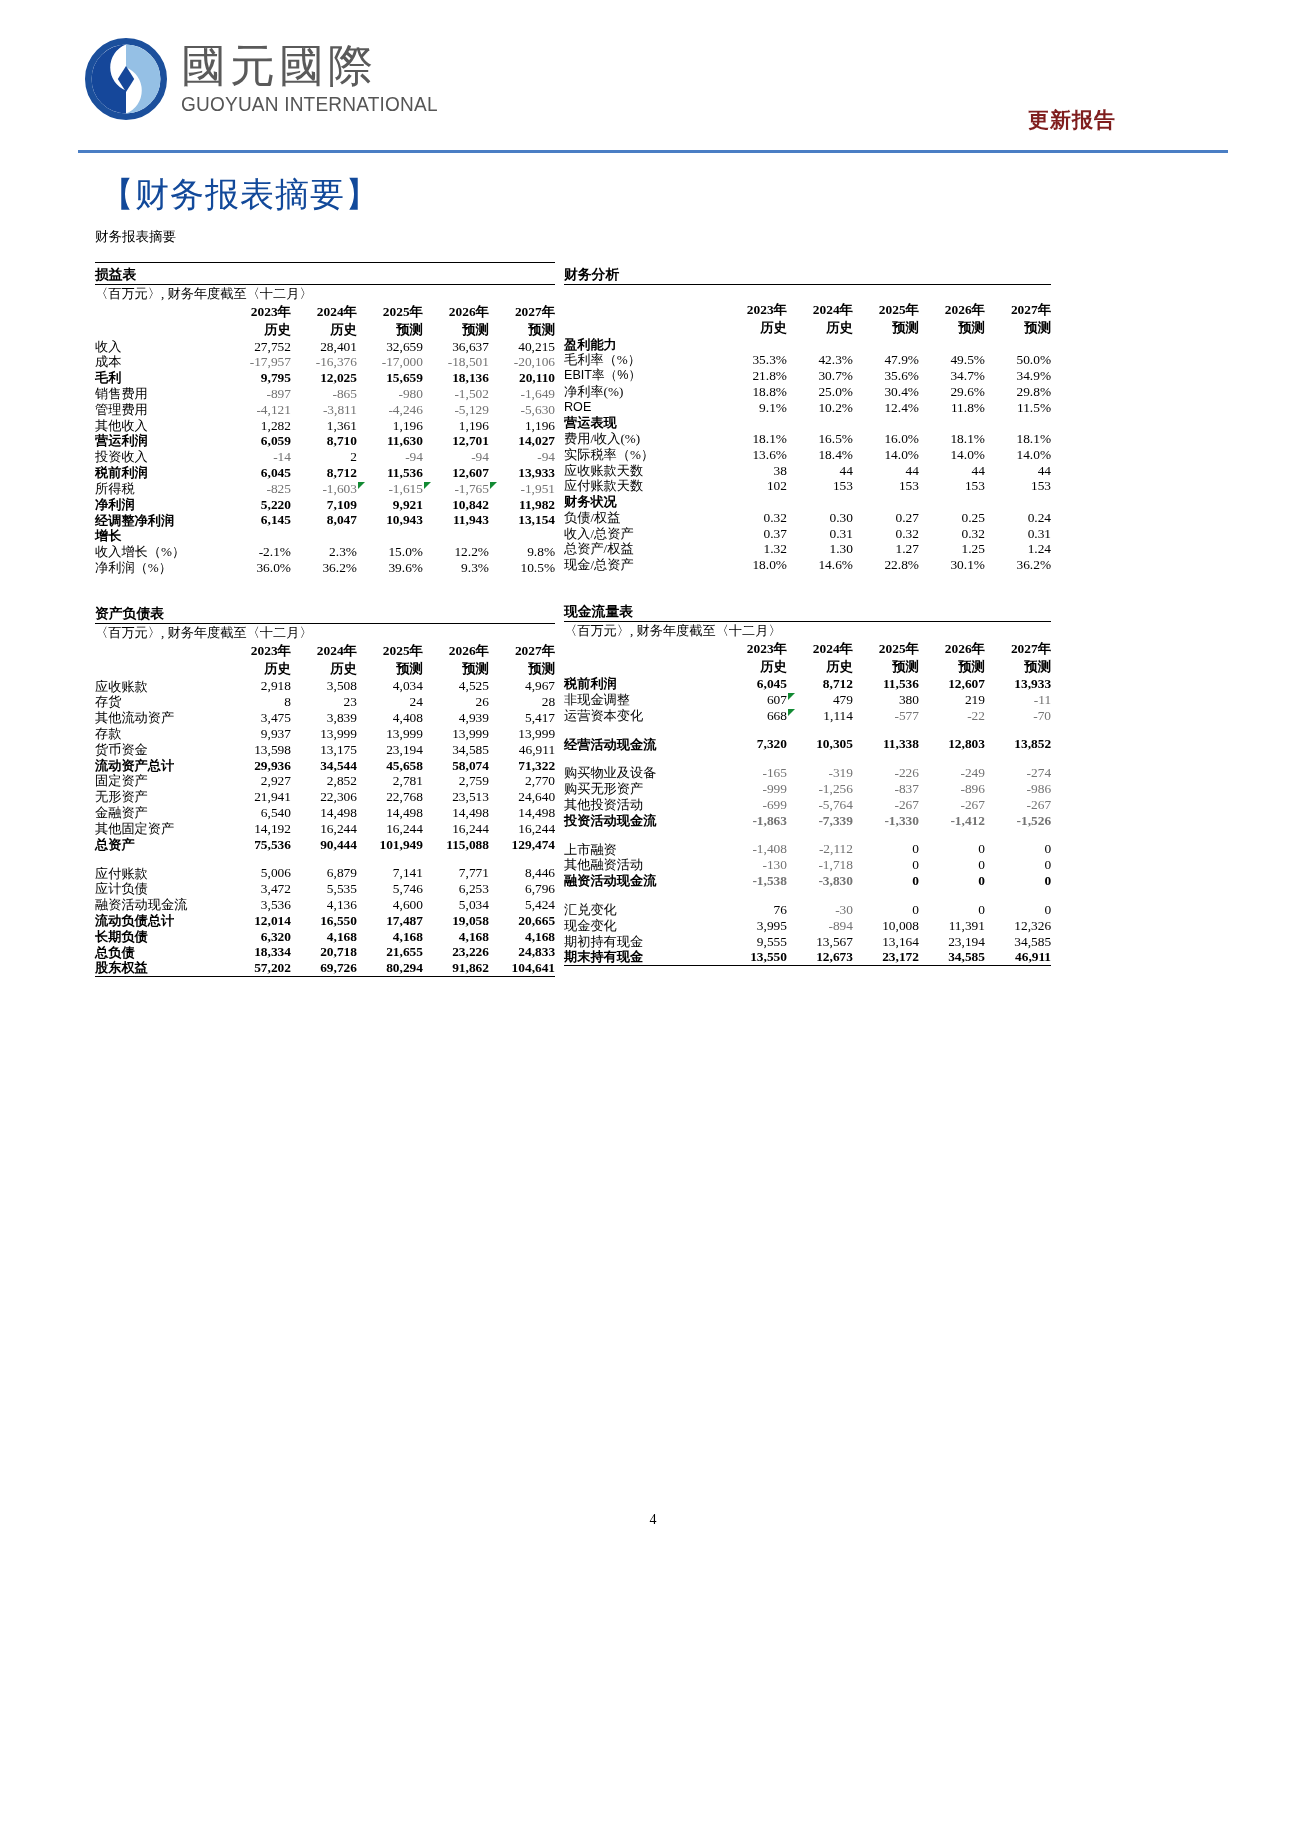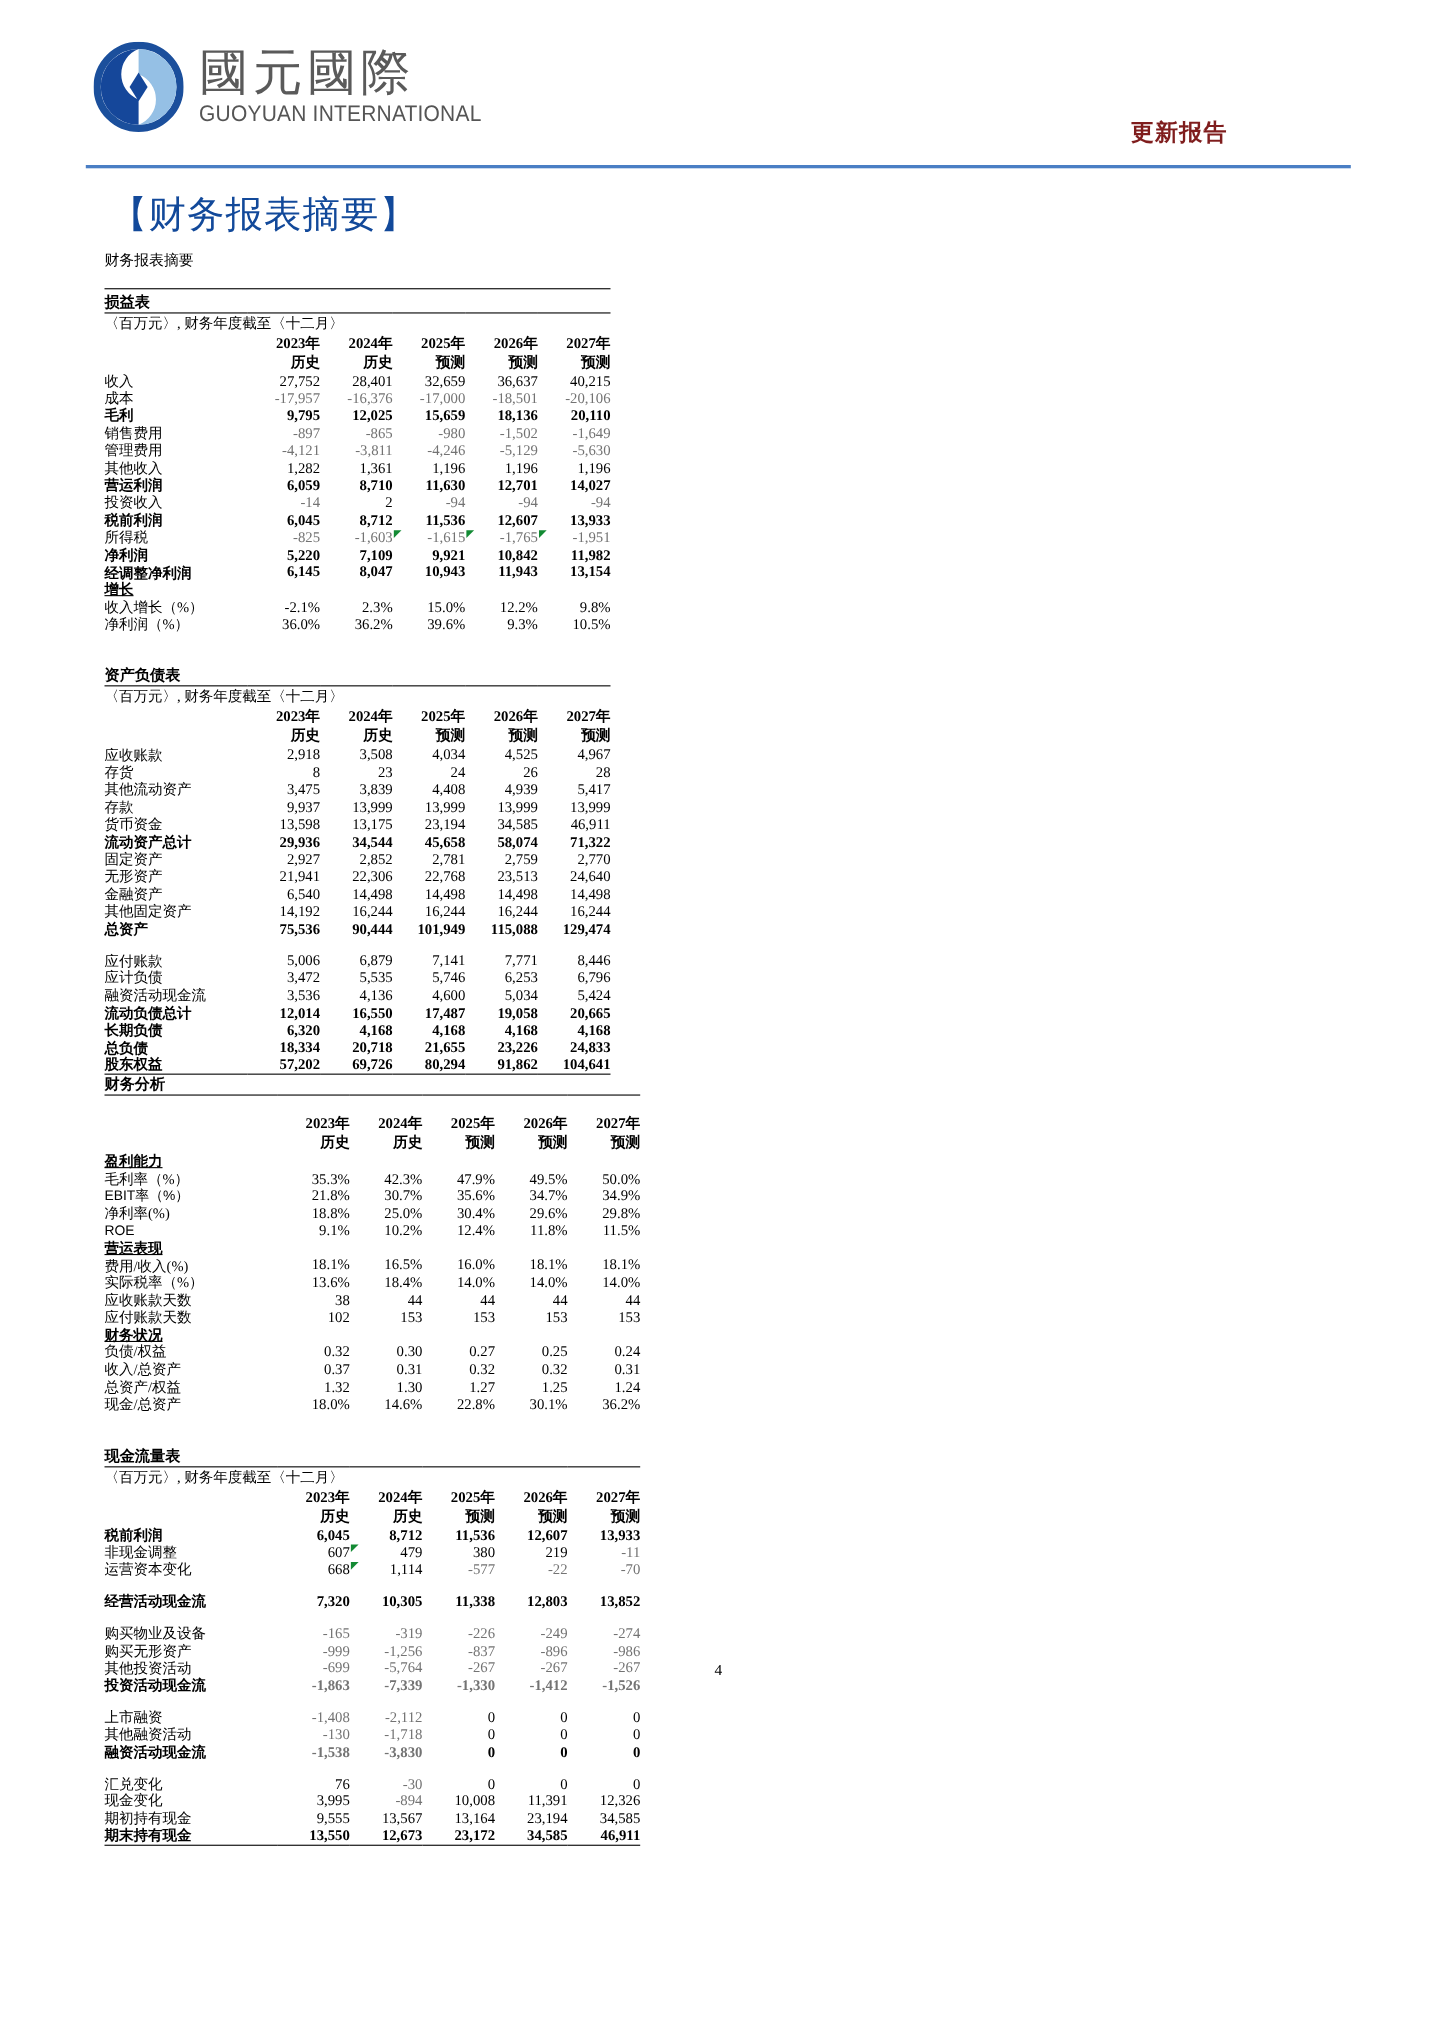--- a/index.html
+++ b/index.html
@@ -86,21 +86,20 @@
     color: #000;
     padding-bottom: 16px;
     border-bottom: 1.2px solid #000;
     width: 460px;
     margin-bottom: 2.5px;
   }
 
   .cols {
     display: flex;
     gap: 0px;
-    flex-direction: column;
   }
   .col-left  { width: 460px; }
   .col-gap   { width: 9px; }
   .col-right { width: 487px; }
 
   table.fin {
     border-collapse: collapse;
     width: 100%;
     table-layout: fixed;
     font-size: 13.2px;
@@ -123,21 +122,21 @@
     font-size: 13.4px;
   }
   .yr-row td { padding-top: 2px; }
   .yr2-row td { padding-bottom: 2px; }
 
   .lbl { text-align: left; white-space: nowrap; }
   .num { text-align: right; white-space: nowrap; font-size: 13.4px; }
   .row td { padding-top: 2.6px; padding-bottom: 2.6px; line-height: 1.18; }
   .bold td, td.bold { font-weight: bold; }
   .neg { color: #737373; }
-  .sect-head td { font-weight: bold; text-decoration: underline; }
+  .sect-head td { font-weight: bold; }
   .blank-row td { height: 13px; }
   .botline td { border-bottom: 1.3px solid #000; }
 
   
   .cmt { position: relative; }
   .cmt::before {
     content: "";
     position: absolute;
     left: 1px; top: 1px;
     width: 0; height: 0;

